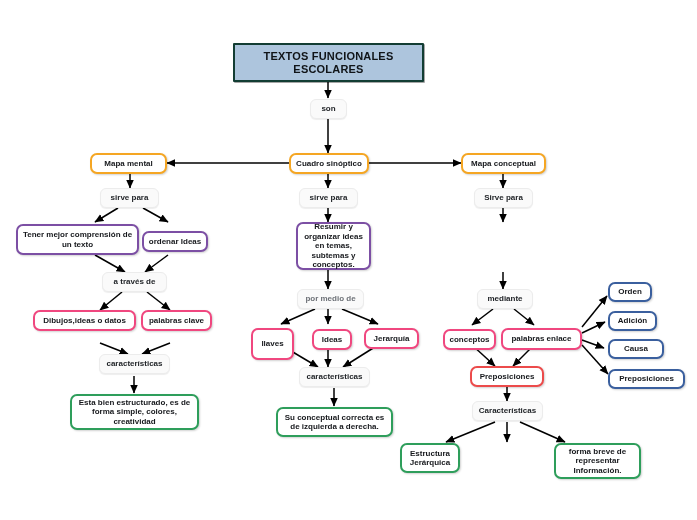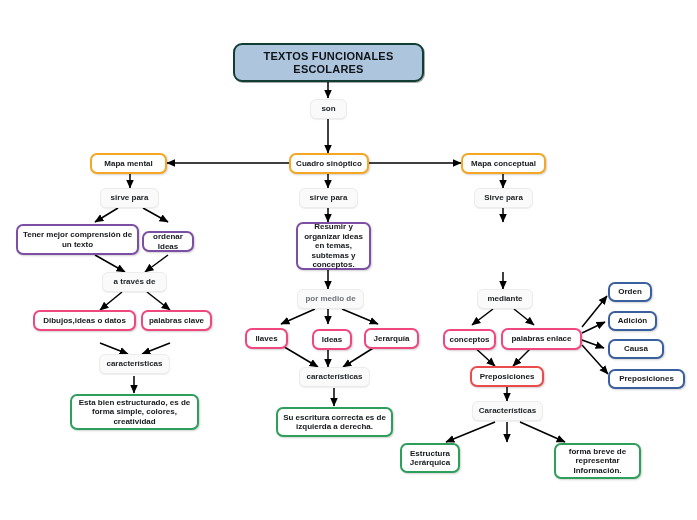--- a/index.html
+++ b/index.html
@@ -33,21 +33,21 @@
     line-height: 1.18;
     font-weight: bold;
     color: #16181c;
     background: #ffffff;
     border-radius: 7px;
   }
   
   .n-root {
     background: #adc5dd;
     border: 2px solid #123d33;
-    border-radius: 9px;
+    border-radius: 1px;
     font-size: 11px;
     font-weight: bold;
     letter-spacing: .2px;
     color: #101418;
     box-shadow: 1px 1px 0 rgba(0,0,0,.35);
   }
   
   .n-link {
     background: #fafafa;
     border: 1px solid #ececec;
@@ -179,21 +179,21 @@
   <div class="node n-link" style="left:299px; top:188px; width:59px; height:20px;">
     <span>sirve para</span>
   </div>
   <div class="node n-link" style="left:474px; top:188px; width:59px; height:20px;">
     <span>Sirve para</span>
   </div>
 
   <div class="node n-purple" style="left:16px; top:224px; width:123px; height:31px;">
     <span>Tener mejor comprensión de un texto</span>
   </div>
-  <div class="node n-purple" style="left:142px; top:231px; width:52px; height:21px;">
+  <div class="node n-purple" style="left:142px; top:231px; width:66px; height:21px;">
     <span>ordenar Ideas</span>
   </div>
   <div class="node n-purple" style="left:296px; top:222px; width:75px; height:48px;">
     <span>Resumir y organizar ideas en temas, subtemas y conceptos.</span>
   </div>
 
   <div class="node n-link" style="left:102px; top:272px; width:65px; height:20px;">
     <span>a través de</span>
   </div>
   <div class="node n-link muted" style="left:297px; top:289px; width:67px; height:20px;">
@@ -202,21 +202,21 @@
   <div class="node n-link" style="left:477px; top:289px; width:56px; height:20px;">
     <span>mediante</span>
   </div>
 
   <div class="node n-pink" style="left:33px; top:310px; width:103px; height:21px;">
     <span>Dibujos,ideas o datos</span>
   </div>
   <div class="node n-pink" style="left:141px; top:310px; width:71px; height:21px;">
     <span>palabras clave</span>
   </div>
-  <div class="node n-pink" style="left:245px; top:328px; width:43px; height:21px;text-align:center;">
+  <div class="node n-pink" style="left:251px; top:328px; width:43px; height:32px;text-align:center;">
     <span>llaves</span>
   </div>
   <div class="node n-pink" style="left:312px; top:329px; width:40px; height:21px;">
     <span>Ideas</span>
   </div>
   <div class="node n-pink" style="left:364px; top:328px; width:55px; height:21px;">
     <span>Jerarquía</span>
   </div>
   <div class="node n-pink" style="left:443px; top:329px; width:53px; height:21px;">
     <span>conceptos</span>
@@ -249,21 +249,21 @@
     <span>características</span>
   </div>
   <div class="node n-link" style="left:472px; top:401px; width:71px; height:20px;">
     <span>Características</span>
   </div>
 
   <div class="node n-green" style="left:70px; top:394px; width:129px; height:36px;">
     <span>Esta bien estructurado, es de forma simple, colores, creatividad</span>
   </div>
   <div class="node n-green" style="left:276px; top:407px; width:117px; height:30px;">
-    <span>Su escritura correcta es de izquierda a derecha.</span>
+    <span>Su conceptual correcta es de izquierda a derecha.</span>
   </div>
   <div class="node n-green" style="left:400px; top:443px; width:60px; height:30px;">
     <span>Estructura Jerárquica</span>
   </div>
   <div class="node n-green" style="left:554px; top:443px; width:87px; height:36px;">
     <span>forma breve de representar Información.</span>
   </div>
 
 </div>
 

